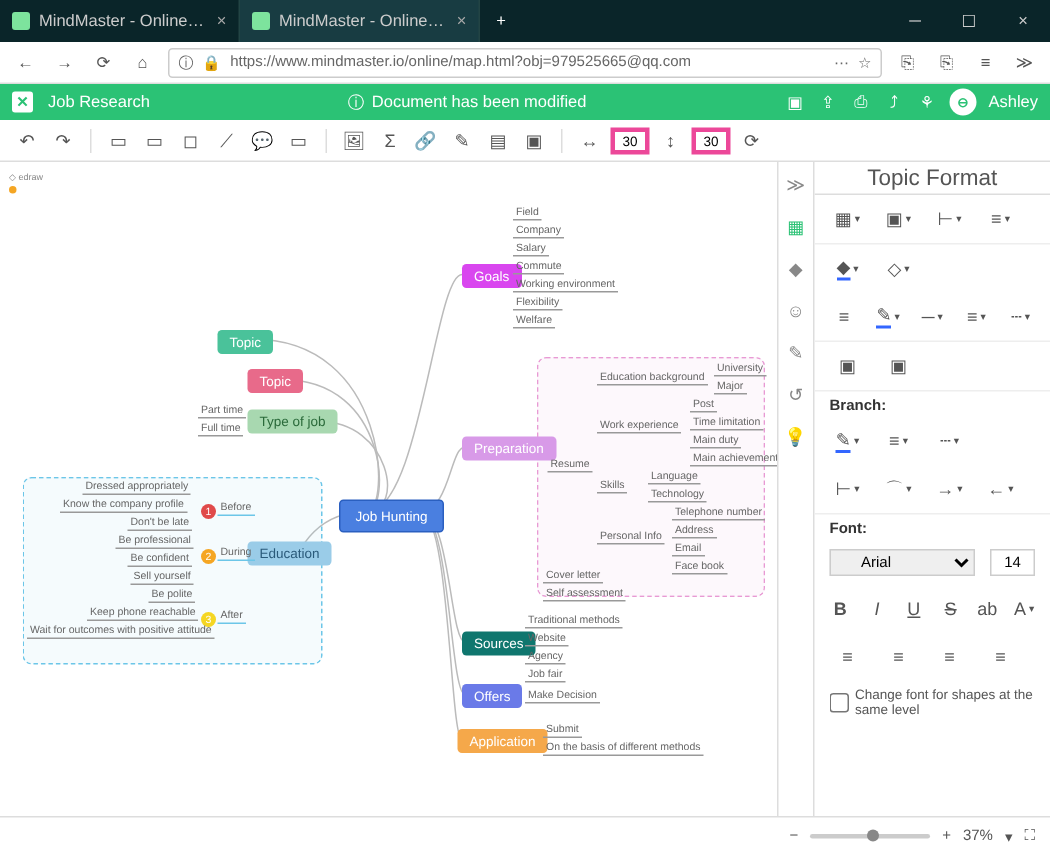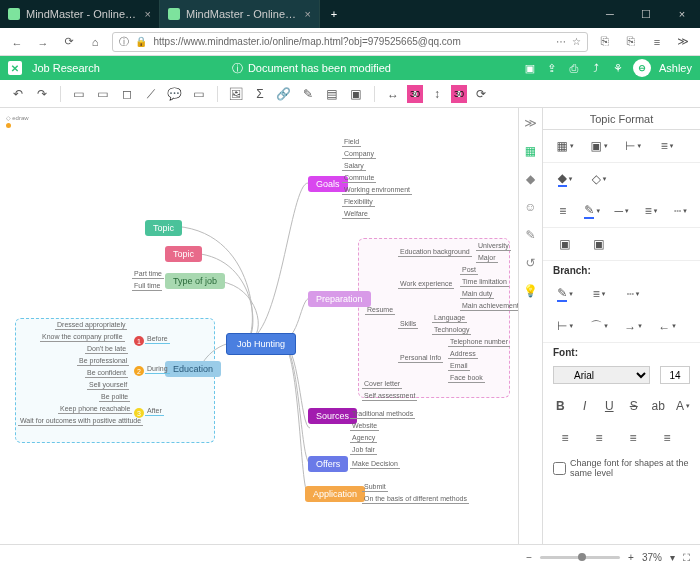--- a/index.html
+++ b/index.html
@@ -20,32 +20,32 @@
 .urlbox input{flex:1;border:none;outline:none;font-size:10px;color:#666}
 .appbar{height:24px;background:#2bc275;display:flex;align-items:center;color:#fff;font-size:11px;padding:0 8px;gap:10px}
 .logo{width:14px;height:14px;background:#fff;border-radius:2px;display:flex;align-items:center;justify-content:center;color:#2bc275;font-weight:bold;font-size:10px}
 .appbar-mid{flex:1;display:flex;justify-content:center;align-items:center;gap:5px}
 .appbar-right{display:flex;gap:8px;align-items:center}
 .appico{width:14px;height:14px;display:flex;align-items:center;justify-content:center;cursor:pointer}
 .avatar{width:18px;height:18px;border-radius:50%;background:#fff;color:#2bc275;display:flex;align-items:center;justify-content:center;font-size:9px;font-weight:bold}
 .toolbar{height:28px;border-bottom:1px solid #ddd;display:flex;align-items:center;padding:0 8px;gap:4px}
 .tbtn{width:20px;height:20px;display:flex;align-items:center;justify-content:center;color:#555;cursor:pointer;font-size:12px}
 .tdiv{width:1px;height:16px;background:#ddd;margin:0 4px}
-.tnum{width:16px;height:18px;border:6px solid #ec4899;font-size:9px;display:flex;align-items:center;justify-content:center}
+.tnum{width:26px;height:18px;border:3px solid #ec4899;font-size:9px;display:flex;align-items:center;justify-content:center}
 .main{display:flex;height:436px}
 .canvas{flex:1;position:relative;background:#fff;overflow:hidden}
 .node{position:absolute;padding:3px 8px;border-radius:3px;font-size:9px;text-align:center;white-space:nowrap;cursor:pointer}
 .leaf{position:absolute;font-size:7px;color:#666;border-bottom:1px solid #999;padding:0 2px 1px;white-space:nowrap}
 .group{position:absolute;border:1px dashed;border-radius:6px}
 svg.conn{position:absolute;top:0;left:0;width:100%;height:100%;pointer-events:none}
 .rail{width:24px;border-left:1px solid #ddd;display:flex;flex-direction:column;align-items:center;padding-top:6px;gap:10px}
 .railbtn{width:18px;height:18px;display:flex;align-items:center;justify-content:center;color:#888;cursor:pointer;font-size:12px}
 .railbtn.active{color:#2bc275}
 .panel{width:158px;border-left:1px solid #ddd;display:flex;flex-direction:column;font-size:10px;overflow-y:auto}
-.panel-h{height:22px;display:flex;align-items:center;justify-content:center;border-bottom:1px solid #ddd;font-size:11px;color:#555}
+.panel-h{height:22px;display:flex;align-items:center;justify-content:center;border-bottom:1px solid #ddd;font-size:15px;color:#555}
 .prow{display:flex;gap:10px;padding:6px 10px;align-items:center}
 .pbtn{width:24px;height:20px;border:none;background:none;display:flex;align-items:center;justify-content:center;cursor:pointer;color:#555;font-size:12px}
 .pbtn.caret::after{content:"▾";font-size:7px;margin-left:2px}
 .plabel{font-weight:bold;padding:4px 10px 2px;color:#333}
 .psel{flex:1;height:18px;border:1px solid #ccc;font-size:10px;padding:0 16px}
 .pnum{width:30px;height:18px;border:1px solid #ccc;font-size:10px;text-align:center}
 .pchk{display:flex;align-items:center;gap:4px;padding:4px 10px;font-size:9px;color:#555}
 .footer{height:26px;border-top:1px solid #ddd;display:flex;align-items:center;justify-content:flex-end;padding:0 10px;gap:8px;font-size:10px;color:#555}
 .slider{width:80px;height:3px;background:#ccc;border-radius:2px;position:relative;cursor:pointer}
 .slider::after{content:"";position:absolute;width:8px;height:8px;background:#888;border-radius:50%;top:-3px;left:38px}
@@ -160,21 +160,21 @@
     <div class="group" style="left:358px;top:130px;width:152px;height:160px;border-color:#e89ad4;background:rgba(232,154,212,0.07)"></div>
 
     <div class="node" style="left:226px;top:225px;background:#4a7fe0;color:#fff;border:1px solid #2a5fc0;padding:5px 10px">Job Hunting</div>
 
     <div class="node" style="left:308px;top:68px;background:#d946ef;color:#fff">Goals</div>
     <div class="node" style="left:145px;top:112px;background:#4ac29a;color:#fff">Topic</div>
     <div class="node" style="left:165px;top:138px;background:#e86a8a;color:#fff">Topic</div>
     <div class="node" style="left:165px;top:165px;background:#a8d8b0;color:#2a6a3a">Type of job</div>
     <div class="node" style="left:308px;top:183px;background:#d89ae8;color:#fff">Preparation</div>
     <div class="node" style="left:165px;top:253px;background:#9acce8;color:#2a5a7a">Education</div>
-    <div class="node" style="left:308px;top:300px;background:#a21caf;color:#fff">Sources</div>
+    <div class="node" style="left:308px;top:313px;background:#0f766e;color:#fff">Sources</div>
     <div class="node" style="left:308px;top:348px;background:#6a7ae8;color:#fff">Offers</div>
     <div class="node" style="left:305px;top:378px;background:#f5a84a;color:#fff">Application</div>
 
     <div class="leaf" style="left:342px;top:30px">Field</div>
     <div class="leaf" style="left:342px;top:42px">Company</div>
     <div class="leaf" style="left:342px;top:54px">Salary</div>
     <div class="leaf" style="left:342px;top:66px">Commute</div>
     <div class="leaf" style="left:342px;top:78px">Working environment</div>
     <div class="leaf" style="left:342px;top:90px">Flexibility</div>
     <div class="leaf" style="left:342px;top:102px">Welfare</div>

